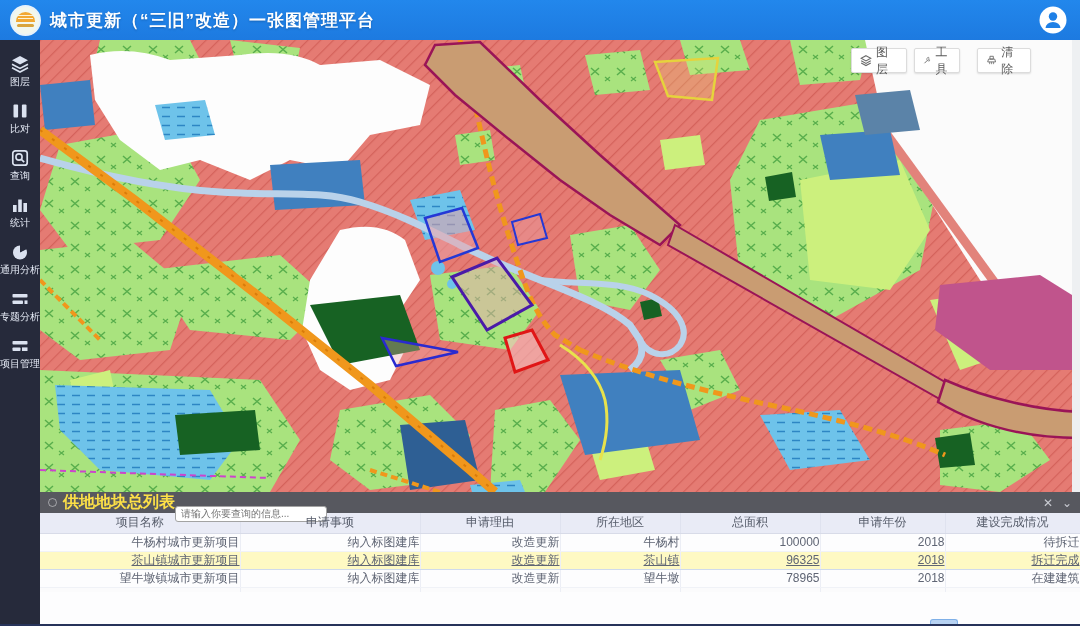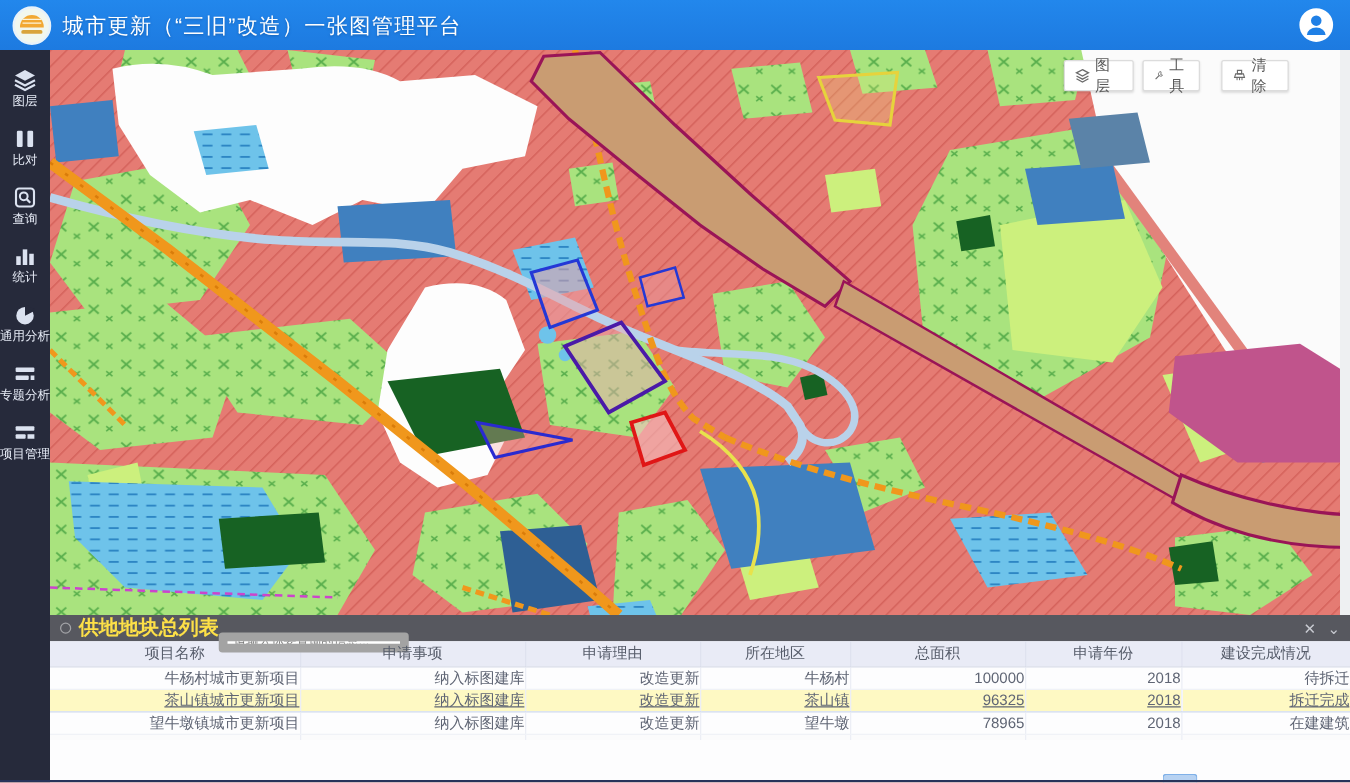--- a/index.html
+++ b/index.html
@@ -5,21 +5,21 @@
   * { margin:0; padding:0; box-sizing:border-box; }
   html,body { width:1080px; height:626px; overflow:hidden; font-family:"Liberation Sans", sans-serif; }
   #app { position:relative; width:1080px; height:626px; background:#dfe3ea; overflow:hidden; }
 
   
   #header { position:absolute; left:0; top:0; width:1080px; height:40px; background:linear-gradient(#2287ec,#1d7ae0); display:flex; align-items:center; padding:0 10px; z-index:30; }
   #logo { width:31px; height:31px; border-radius:50%; background:#f2f7ee; border:2px solid #e8f2fa; margin-right:9px; position:relative; overflow:hidden; flex:0 0 auto; }
   #logo .sun { position:absolute; left:4px; top:5px; width:19px; height:10px; background:#f2a832; border-radius:10px 10px 0 0; }
   #logo .ray { position:absolute; left:6px; top:8px; width:15px; height:1px; background:#fdf3d8; }
   #logo .txt { position:absolute; left:5px; top:17px; width:17px; height:3px; background:#d9a43c; border-radius:2px; }
-  #title { color:#ffffff; font-size:17px; font-weight:normal; letter-spacing:1px; text-shadow:0 1px 2px rgba(0,40,90,.35); }
+  #title { color:#ffffff; font-size:17px; font-weight:bold; letter-spacing:1px; text-shadow:0 1px 2px rgba(0,40,90,.35); }
   #avatar { position:absolute; right:12px; top:5px; width:30px; height:30px; }
 
   
   #sidebar { position:absolute; left:0; top:40px; width:40px; height:586px; background:#262a3b; z-index:25; display:flex; flex-direction:column; align-items:center; padding-top:14px; }
   .side-item { width:40px; display:flex; flex-direction:column; align-items:center; margin-bottom:13px; cursor:pointer; }
   .side-icon { width:20px; height:20px; display:block; margin-bottom:2px; }
   .side-label { color:#e7ecf7; font-size:10px; line-height:12px; white-space:nowrap; transform-origin:center; }
 
   
   #map { position:absolute; left:40px; top:40px; width:1040px; height:452px; background:#e57b73; }
@@ -30,21 +30,21 @@
   .map-btn svg { margin-right:4px; }
   #btn-layers { left:851px; width:56px; }
   #btn-tools  { left:914px; width:46px; }
   #btn-clear  { left:977px; width:54px; }
 
   
   #panel { position:absolute; left:40px; top:492px; width:1040px; height:134px; background:#fdfdfe; z-index:22; }
   #panel-header { height:21px; background:#57585f; display:flex; align-items:center; padding:0 8px; }
   #panel-dot { width:9px; height:9px; border-radius:50%; border:1px solid rgba(255,255,255,.45); margin-right:6px; flex:0 0 auto; }
   #panel-title { color:#fde047; font-size:16px; font-weight:bold; white-space:nowrap; }
-  #panel-search { width:152px; height:16px; border:7px solid #a3a3a3; border-radius:3px; font-size:10px; color:#666; padding:0 5px; outline:none; background:#fff;margin-top:22px; }
+  #panel-search { width:152px; height:16px; border:1px solid #a3a3a3; border-radius:3px; font-size:10px; color:#666; padding:0 5px; outline:none; background:#fff;margin-top:22px; }
   #panel-header .spacer { flex:1; }
   .panel-ctl { color:#c9cbd2; font-size:12px; line-height:12px; margin-left:9px; cursor:pointer; }
 
   #grid { width:1040px; border-collapse:collapse; table-layout:fixed; font-size:12px; }
   #grid th { height:20px; background:#e9ebf6; color:#565c6a; font-weight:normal; border-right:1px solid #dfe2ef; border-bottom:1px solid #d8dbe8; }
   #grid td { height:18px; text-align:right; color:#5f6574; border-right:1px solid #eceef5; white-space:nowrap; overflow:hidden; }
   #grid tr.odd  td { background:#fdfdfe; border-bottom:1px solid #f0f2f7; }
   #grid tr.even td { background:#fef9c3; border-bottom:1px solid #cfdaec;text-decoration:underline; }
   #grid tr.partial td { height:5px; background:#fbfbfc; }
   #pager-stub { position:absolute; left:890px; top:127px; width:28px; height:8px; background:#b7d2f2; border:1px solid #7fb0e8; border-bottom:none; border-radius:3px 3px 0 0; cursor:pointer; }

